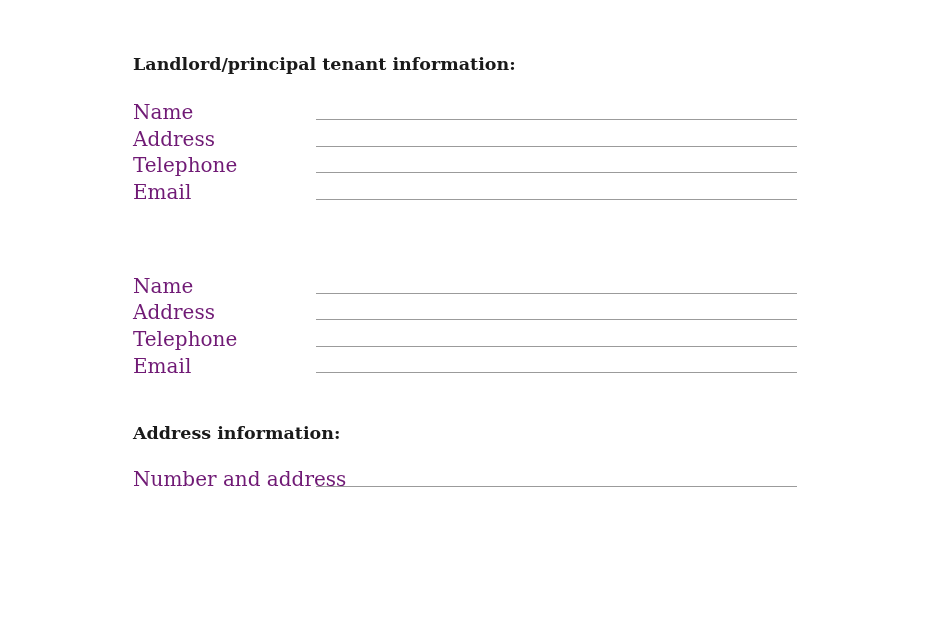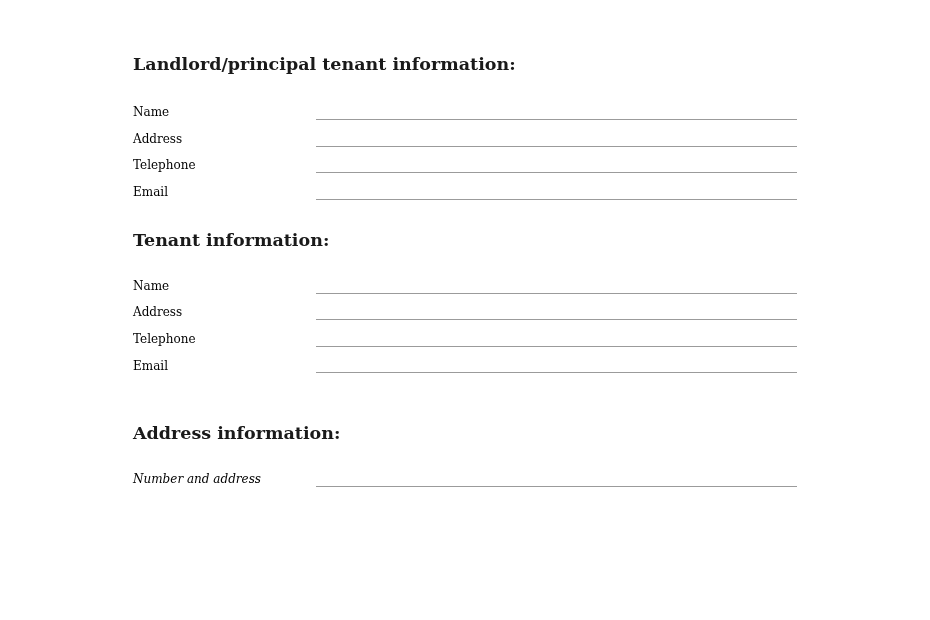--- a/index.html
+++ b/index.html
@@ -22,24 +22,24 @@
     margin: 0;
     font-size: 17.5px;
     font-weight: bold;
     line-height: 24px;
     white-space: nowrap;
     color: #1a1a1a;
   }
   .field-label {
     position: absolute;
     left: 133px;
-    font-size: 12px;
+    font-size: 20px;
     line-height: 22px;
     white-space: nowrap;
-    color: #000000;
+    color: #701a75;
   }
   .field-line {
     position: absolute;
     left: 316px;
     width: 481px;
     height: 0;
     border-top: 1px solid #9b9b9b;
   }
   
   .h1 { top: 52px; }
@@ -48,42 +48,41 @@
   .s1-l2 { top: 154px; } .s1-r2 { top: 172px; }
   .s1-l3 { top: 181px; } .s1-r3 { top: 199px; }
   
   .h2 { top: 228px; }
   .s2-l0 { top: 275px; } .s2-r0 { top: 293px; }
   .s2-l1 { top: 301px; } .s2-r1 { top: 319px; }
   .s2-l2 { top: 328px; } .s2-r2 { top: 346px; }
   .s2-l3 { top: 355px; } .s2-r3 { top: 372px; }
   
   .h3 { top: 421px; }
-  .s3-l0 { top: 468px; font-style: italic; } .s3-r0 { top: 486px; }
+  .s3-l0 { top: 468px; } .s3-r0 { top: 486px; }
 </style>
 </head>
 <body>
 
 <div class="page">
 
   <div class="heading h1">Landlord/principal tenant information:</div>
 
   <span class="field-label s1-l0">Name</span>
   <div class="field-line s1-r0"></div>
 
   <span class="field-label s1-l1">Address</span>
   <div class="field-line s1-r1"></div>
 
   <span class="field-label s1-l2">Telephone</span>
   <div class="field-line s1-r2"></div>
 
   <span class="field-label s1-l3">Email</span>
   <div class="field-line s1-r3"></div>
 
-  <div class="heading h2">Tenant information:</div>
 
   <span class="field-label s2-l0">Name</span>
   <div class="field-line s2-r0"></div>
 
   <span class="field-label s2-l1">Address</span>
   <div class="field-line s2-r1"></div>
 
   <span class="field-label s2-l2">Telephone</span>
   <div class="field-line s2-r2"></div>
 

